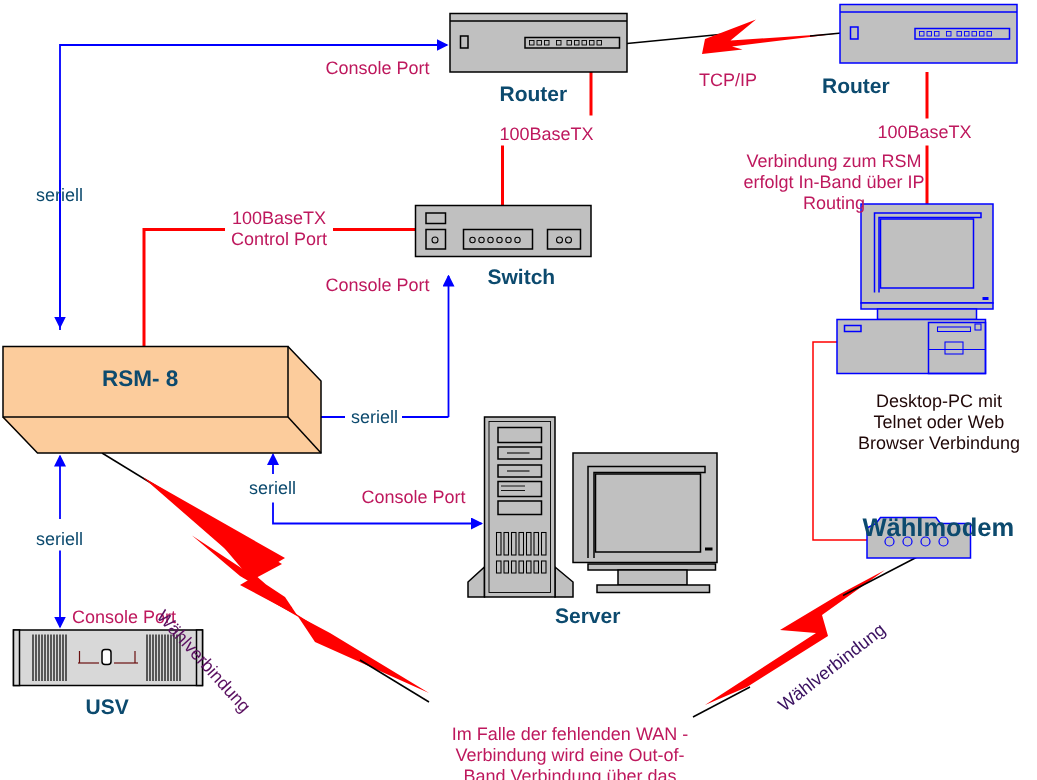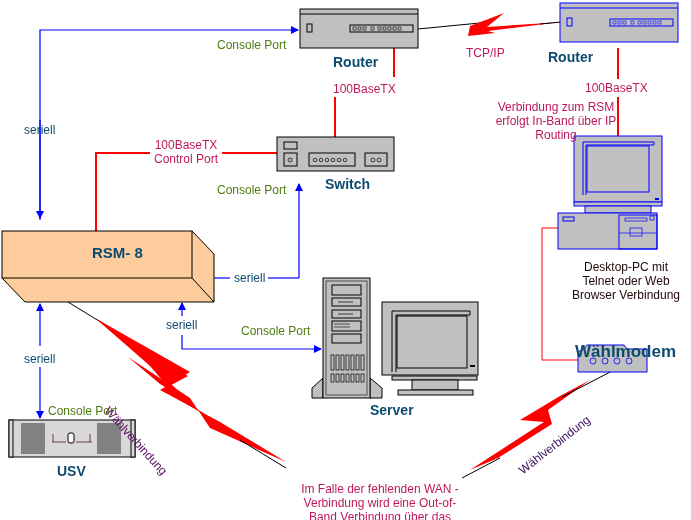--- a/index.html
+++ b/index.html
@@ -1,20 +1,20 @@
 <!DOCTYPE html>
 <html><head>
 <meta charset="utf-8">
 <style>
   html, body { margin:0; padding:0; background:#ffffff; }
   body { width:691px; height:520px; position:relative; overflow:hidden;
          font-family:"Liberation Sans", sans-serif; }
   svg#diagram { position:absolute; left:0; top:0; }
   .lbl { position:absolute; font-size:12px; line-height:14px; white-space:nowrap; }
-  .blue { color:#4d7c0f; }
+  .blue { color:#be185d; }
   .red { color:#be185d; }
   .dark { color:#0c4a6e; }
   .bold { font-weight:bold; font-size:14px; color:#0c4a6e; }
   .center { text-align:center; }
 </style>
 </head>
 <body>
 
 <svg id="diagram" width="691" height="520" viewBox="0 0 691 520">
   <defs>
@@ -257,21 +257,21 @@
 <div class="lbl red center" style="left:486px;top:100px;width:140px;white-space:pre;">Verbindung zum RSM
 erfolgt In-Band über IP
 Routing</div>
 
 <div class="lbl dark" style="left:24px;top:123px;">seriell</div>
 <div class="lbl red center" style="left:146px;top:138px;width:80px;white-space:pre;">100BaseTX
 Control Port</div>
 <div class="lbl blue" style="left:217px;top:183px;">Console Port</div>
 <div class="lbl bold" style="left:325px;top:177px;">Switch</div>
 
-<div class="lbl bold" style="left:68px;top:246px;font-size:15px;margin-left:24px;">RSM- 8</div>
+<div class="lbl bold" style="left:68px;top:246px;font-size:15px;">RSM- 8</div>
 <div class="lbl dark" style="left:234px;top:271px;">seriell</div>
 <div class="lbl dark" style="left:166px;top:318px;">seriell</div>
 <div class="lbl blue" style="left:241px;top:324px;">Console Port</div>
 <div class="lbl dark" style="left:24px;top:352px;">seriell</div>
 <div class="lbl blue" style="left:48px;top:404px;">Console Port</div>
 <div class="lbl bold" style="left:57px;top:464px;">USV</div>
 <div class="lbl bold" style="left:370px;top:403px;">Server</div>
 
 <div class="lbl dark" style="left:112px;top:404px;transform:rotate(48deg);transform-origin:0 0;color:#5a1060;">Wählverbindung</div>
 <div class="lbl dark" style="left:516px;top:466px;transform:rotate(-38deg);transform-origin:0 0;color:#3a1060;">Wählverbindung</div>

